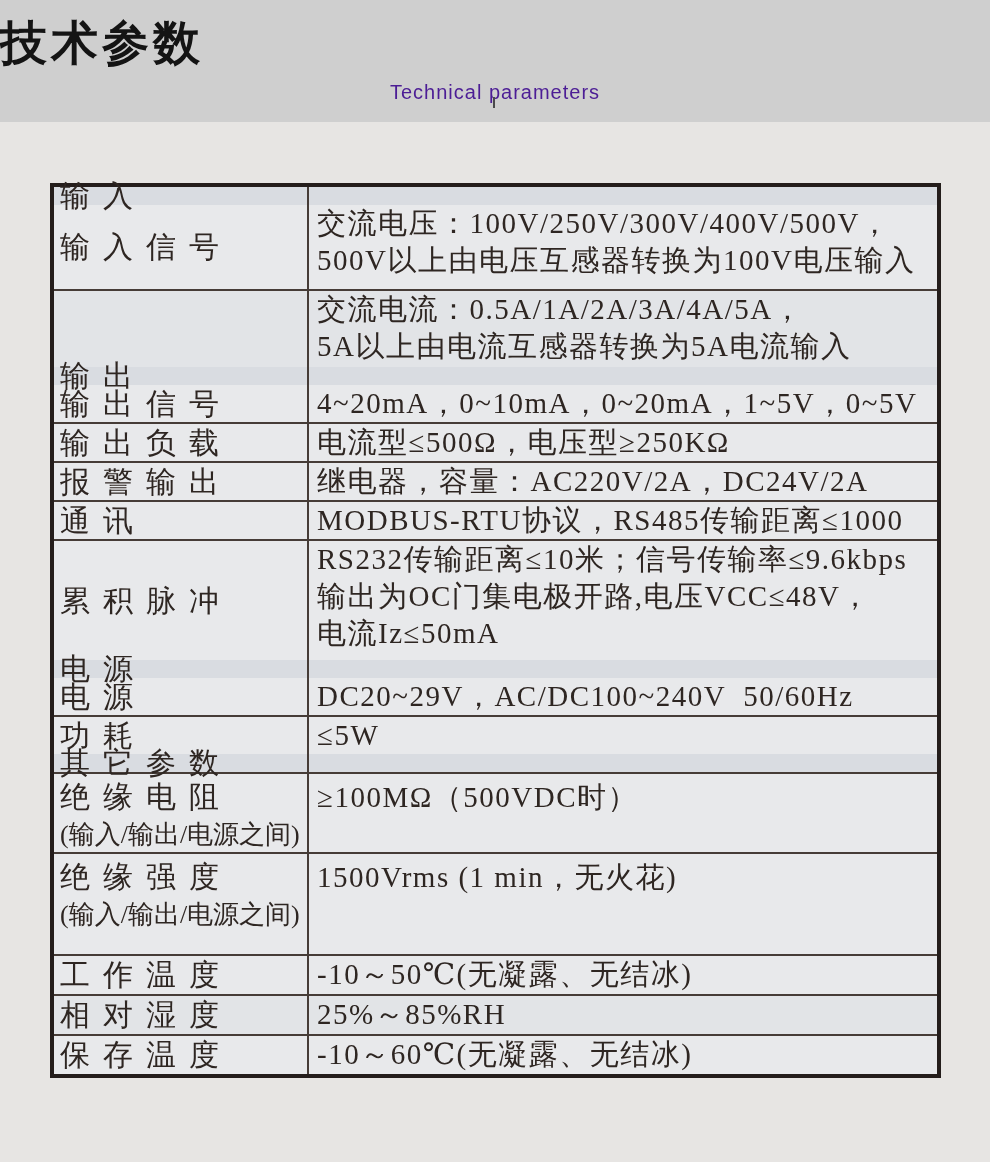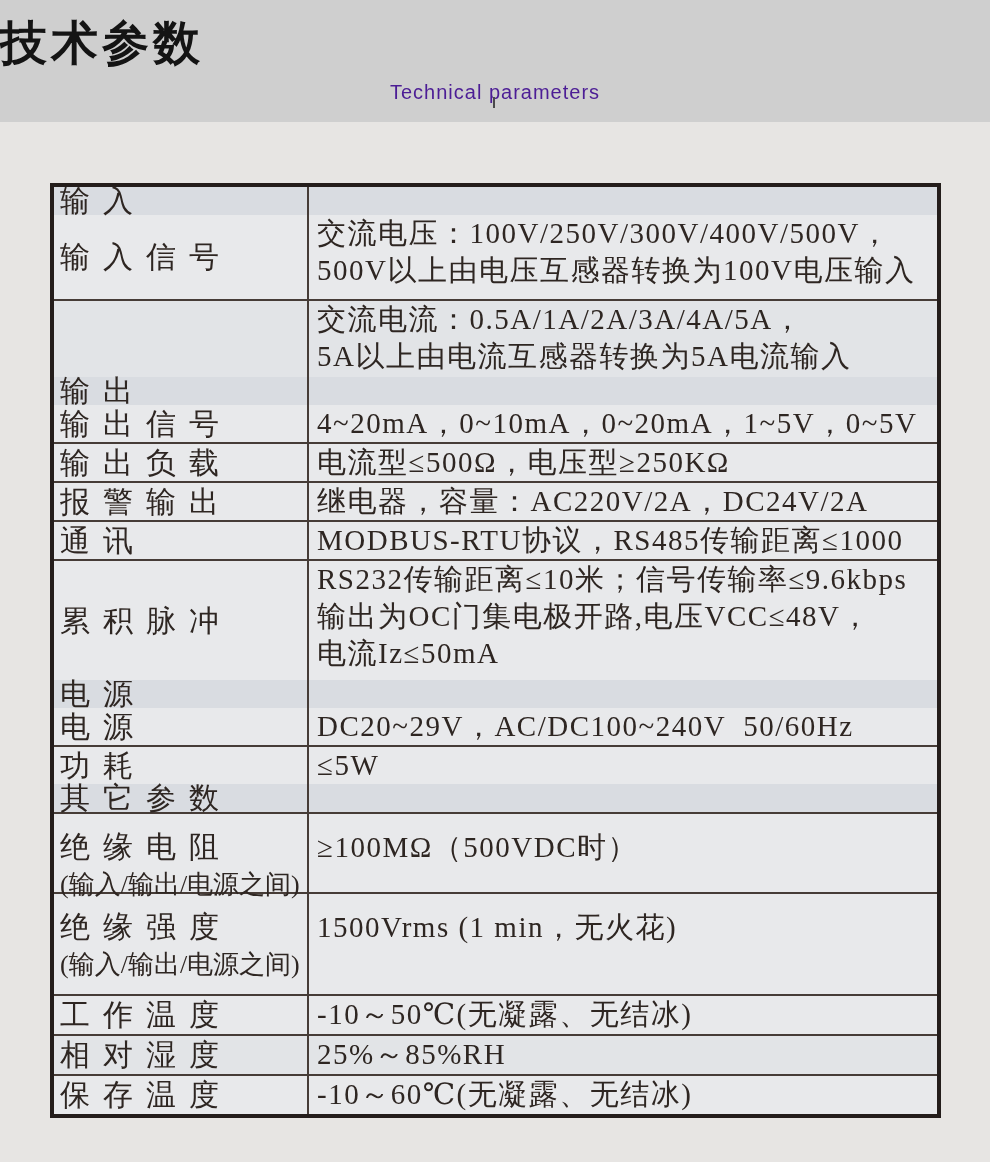--- a/index.html
+++ b/index.html
@@ -29,25 +29,25 @@
   .tr{display:flex;width:100%}
   .sec{background:#d9dce1}
   .lt{background:#e8e9eb}
   .alt{background:#e2e4e7}
   .bt{border-top:2px solid #463c37}
   .lab{
     width:255px;flex:0 0 255px;border-right:2px solid #463c37;
     padding-left:6px;display:flex;flex-direction:column;justify-content:center;
   }
   .val{flex:1;padding-left:8px;display:flex;flex-direction:column;justify-content:flex-start;overflow:hidden}
-  .top{justify-content:flex-start;padding-top:15px}
+  .top{justify-content:flex-start;padding-top:5px}
   .lm{font-size:30px;line-height:1.2;letter-spacing:13px;white-space:nowrap}
   .ls{font-size:26px;line-height:1.55;letter-spacing:0;white-space:nowrap}
   .vl{font-size:29px;line-height:37px;letter-spacing:1.5px;white-space:pre-wrap}
-  .h33{height:28px}.h37{height:37px}.h39{height:39px}.h40{height:40px}
+  .h33{height:18px}.h37{height:37px}.h39{height:39px}.h40{height:40px}
   .h78{height:78px}.h79{height:102px}.h80{height:80px}.h84{height:84px}.h121{height:121px}
 </style>
 </head>
 <body>
 
 <div class="band"></div>
 <div class="title">技术参数</div>
 <div class="subtitle">Technical parameters</div>
 <div class="tick"></div>
 

